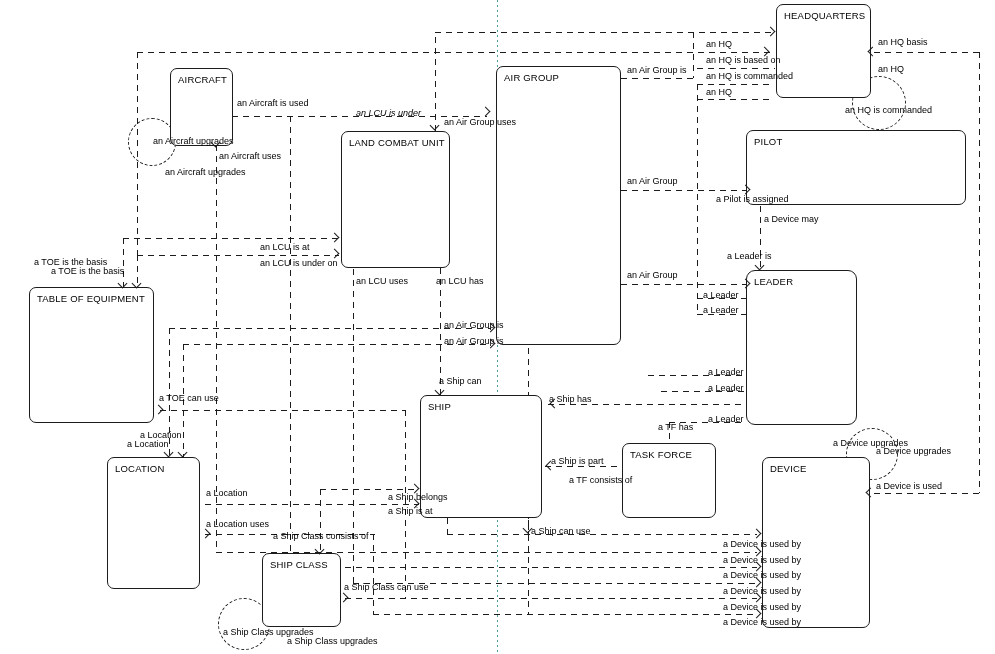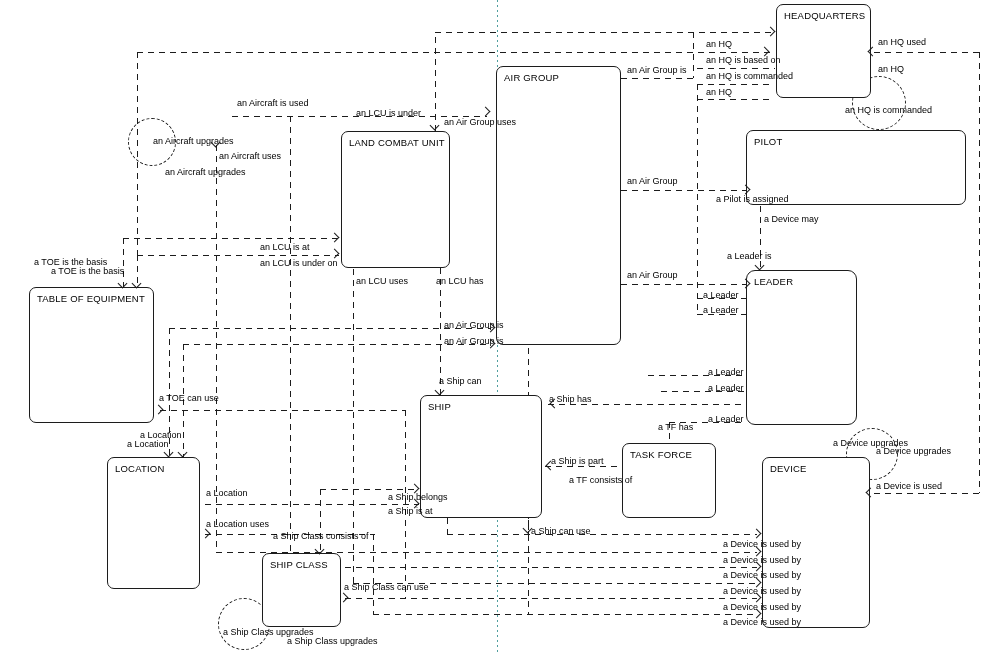--- a/index.html
+++ b/index.html
@@ -83,20 +83,23 @@
     <div class="vline" style="left: 528px; top: 348px; height: 266px;"></div>
     <div class="vline" style="left: 693px; top: 32px; height: 46px;"></div>
     <div class="vline" style="left: 697px; top: 84px; height: 230px;"></div>
     <div class="vline" style="left: 760px; top: 206px; height: 64px;"></div>
     <div class="vline" style="left: 669px; top: 422px; height: 21px;"></div>
     <div class="vline" style="left: 979px; top: 52px; height: 441px;"></div>
     <div class="arc" style="left: 128px; top: 118px; width: 46px; height: 46px;"></div>
     <div class="arc" style="left: 852px; top: 76px; width: 52px; height: 52px;"></div>
     <div class="arc" style="left: 846px; top: 428px; width: 50px; height: 50px;"></div>
     <div class="arc" style="left: 218px; top: 598px; width: 50px; height: 50px;"></div>
+    <div class="entity" style="left: 170px; top: 68px; width: 63px; height: 78px;">
+      <span class="title">AIRCRAFT</span>
+    </div>
     <div class="entity" style="left: 776px; top: 4px; width: 95px; height: 94px;">
       <span class="title">HEADQUARTERS</span>
     </div>
     <div class="entity" style="left: 496px; top: 66px; width: 125px; height: 279px;">
       <span class="title">AIR GROUP</span>
     </div>
     <div class="entity" style="left: 341px; top: 131px; width: 109px; height: 137px;">
       <span class="title">LAND COMBAT UNIT</span>
     </div>
     <div class="entity" style="left: 746px; top: 130px; width: 220px; height: 75px;">
@@ -116,30 +119,30 @@
     </div>
     <div class="entity" style="left: 622px; top: 443px; width: 94px; height: 75px;">
       <span class="title">TASK FORCE</span>
     </div>
     <div class="entity" style="left: 762px; top: 457px; width: 108px; height: 171px;">
       <span class="title">DEVICE</span>
     </div>
     <div class="entity" style="left: 262px; top: 553px; width: 79px; height: 74px;">
       <span class="title">SHIP CLASS</span>
     </div>
-    <div class="rel-label" style="left: 878px; top: 37px;">an HQ used</div>
+    <div class="rel-label" style="left: 878px; top: 37px;">an HQ basis</div>
     <div class="rel-label" style="left: 706px; top: 39px;">an HQ</div>
     <div class="rel-label" style="left: 706px; top: 55px;">an HQ is based on</div>
     <div class="rel-label" style="left: 878px; top: 64px;">an HQ</div>
     <div class="rel-label" style="left: 627px; top: 65px;">an Air Group is</div>
     <div class="rel-label" style="left: 706px; top: 71px;">an HQ is commanded</div>
     <div class="rel-label" style="left: 706px; top: 87px;">an HQ</div>
     <div class="rel-label" style="left: 237px; top: 98px;">an Aircraft is used</div>
     <div class="rel-label" style="left: 845px; top: 105px;">an HQ is commanded</div>
-    <div class="rel-label" style="left: 356px; top: 108px;">an LCU is under</div>
+    <div class="rel-label" style="left: 356px; top: 108px; font-style: italic;">an LCU is under</div>
     <div class="rel-label" style="left: 444px; top: 117px;">an Air Group uses</div>
     <div class="rel-label" style="left: 153px; top: 136px;">an Aircraft upgrades</div>
     <div class="rel-label" style="left: 219px; top: 151px;">an Aircraft uses</div>
     <div class="rel-label" style="left: 165px; top: 167px;">an Aircraft upgrades</div>
     <div class="rel-label" style="left: 627px; top: 176px;">an Air Group</div>
     <div class="rel-label" style="left: 716px; top: 194px;">a Pilot is assigned</div>
     <div class="rel-label" style="left: 764px; top: 214px;">a Device may</div>
     <div class="rel-label" style="left: 260px; top: 242px;">an LCU is at</div>
     <div class="rel-label" style="left: 727px; top: 251px;">a Leader is</div>
     <div class="rel-label" style="left: 34px; top: 257px;">a TOE is the basis</div>

